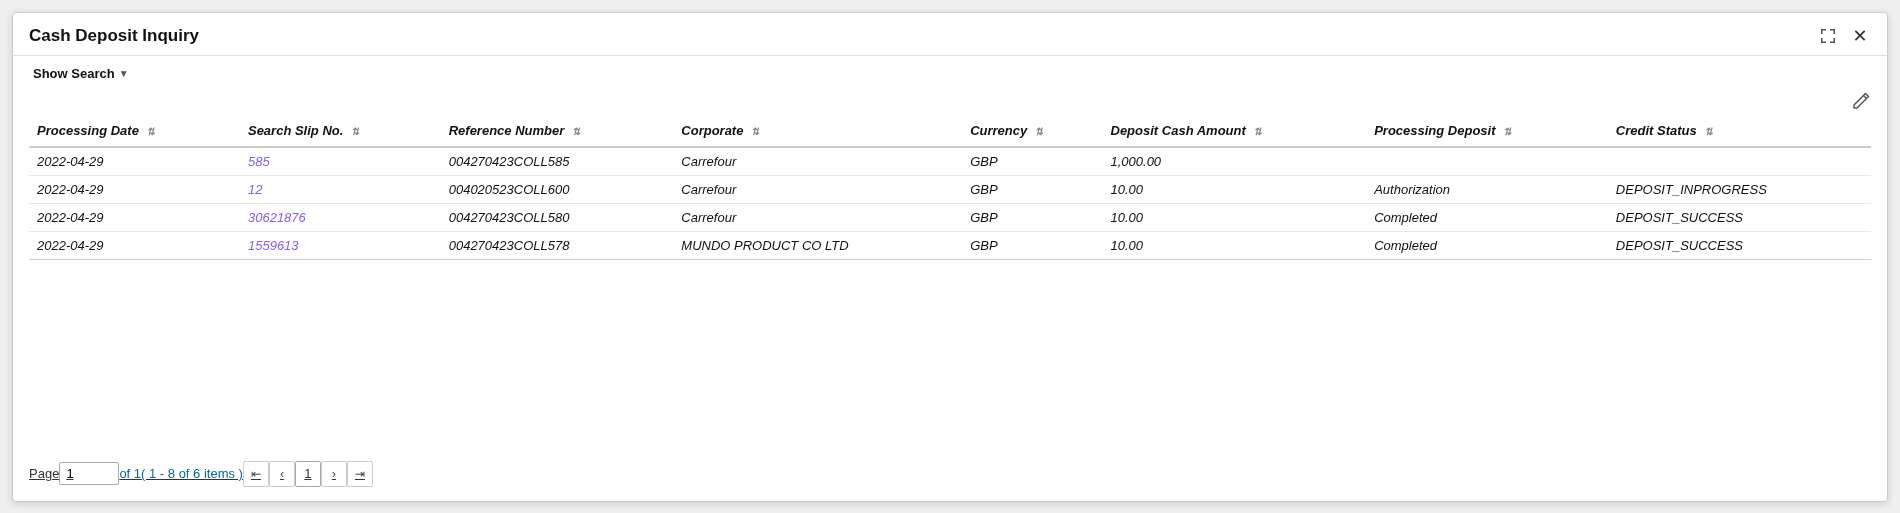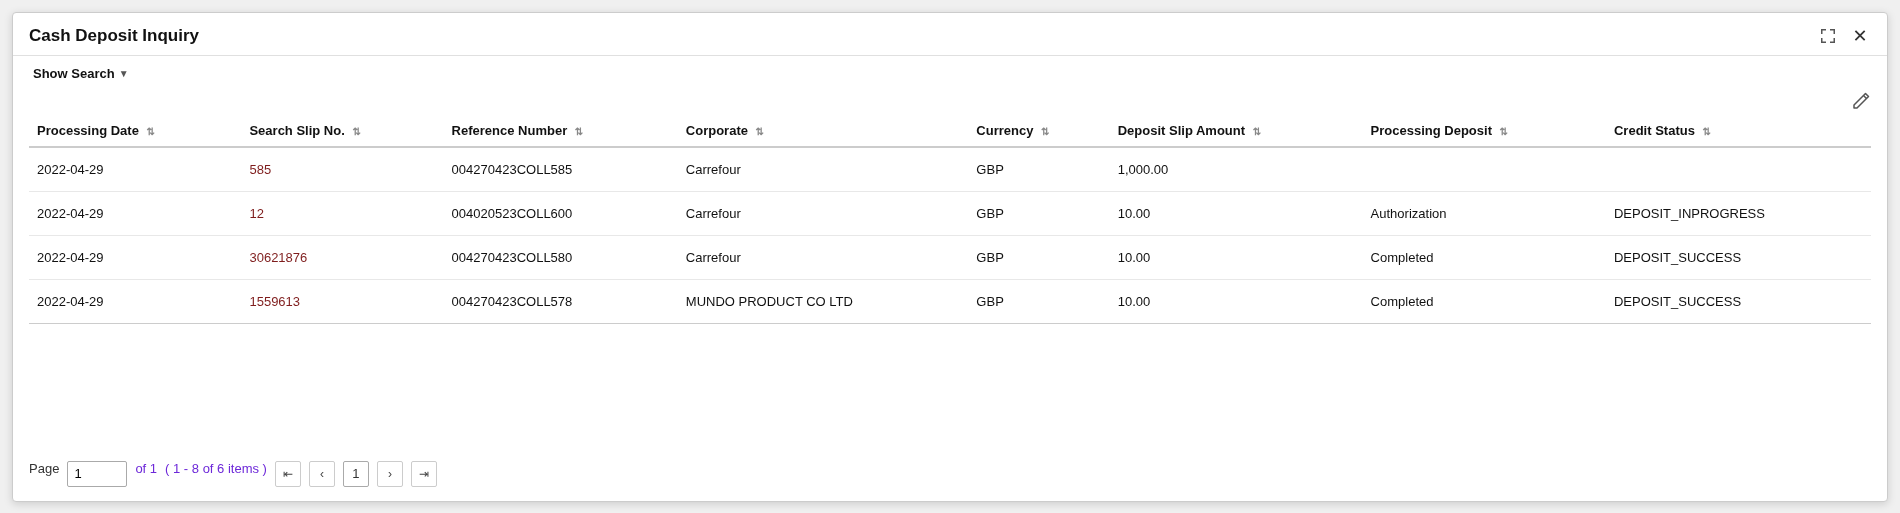--- a/index.html
+++ b/index.html
@@ -90,20 +90,21 @@
       align-items: center;
     }
     .table-container {
       flex: 1;
       overflow-x: auto;
       padding: 0 16px;
     }
     table {
       width: 100%;
       border-collapse: collapse;
+      font-style: italic;
     }
     thead tr {
       border-bottom: 2px solid #ccc;
     }
     th {
       text-align: left;
       padding: 10px 8px 8px 8px;
       font-weight: 700;
       font-size: 13px;
       color: #111;
@@ -114,50 +115,51 @@
       color: #888;
       margin-left: 4px;
     }
     tbody tr {
       border-bottom: 1px solid #e8e8e8;
     }
     tbody tr:last-child {
       border-bottom: 1px solid #ccc;
     }
     td {
-      padding: 14px 8px;
+      padding: 6px 8px;
       font-size: 13px;
       color: #111;
       white-space: nowrap;
     }
     td.link {
-      color: #7f1d1d;
+      color: #8b5cf6;
       cursor: pointer;
       text-decoration: none;
     }
     .pagination {
       display: flex;
-      gap: 8px;
+      align-items: center;
       padding: 14px 16px;
       font-size: 13px;
       color: #333;
+      text-decoration: underline;
     }
     .page-label {
       font-weight: 500;
     }
     .page-input {
       border: 1px solid #aaa;
       border-radius: 2px;
       width: 60px;
       padding: 3px 6px;
       font-size: 13px;
       text-align: left;
     }
     .page-info {
-      color: #6d28d9;
+      color: #0369a1;
     }
     .pag-btn {
       background: none;
       border: 1px solid #ccc;
       border-radius: 2px;
       width: 26px;
       height: 26px;
       display: flex;
       align-items: center;
       justify-content: center;
@@ -234,21 +236,21 @@
           </th>
           <th>
             <span>Corporate</span>
             <span class="sort-icon">⇅</span>
           </th>
           <th>
             <span>Currency</span>
             <span class="sort-icon">⇅</span>
           </th>
           <th>
-            <span>Deposit Slip Amount</span>
+            <span>Deposit Cash Amount</span>
             <span class="sort-icon">⇅</span>
           </th>
           <th>
             <span>Processing Deposit</span>
             <span class="sort-icon">⇅</span>
           </th>
           <th>
             <span>Credit Status</span>
             <span class="sort-icon">⇅</span>
           </th>

